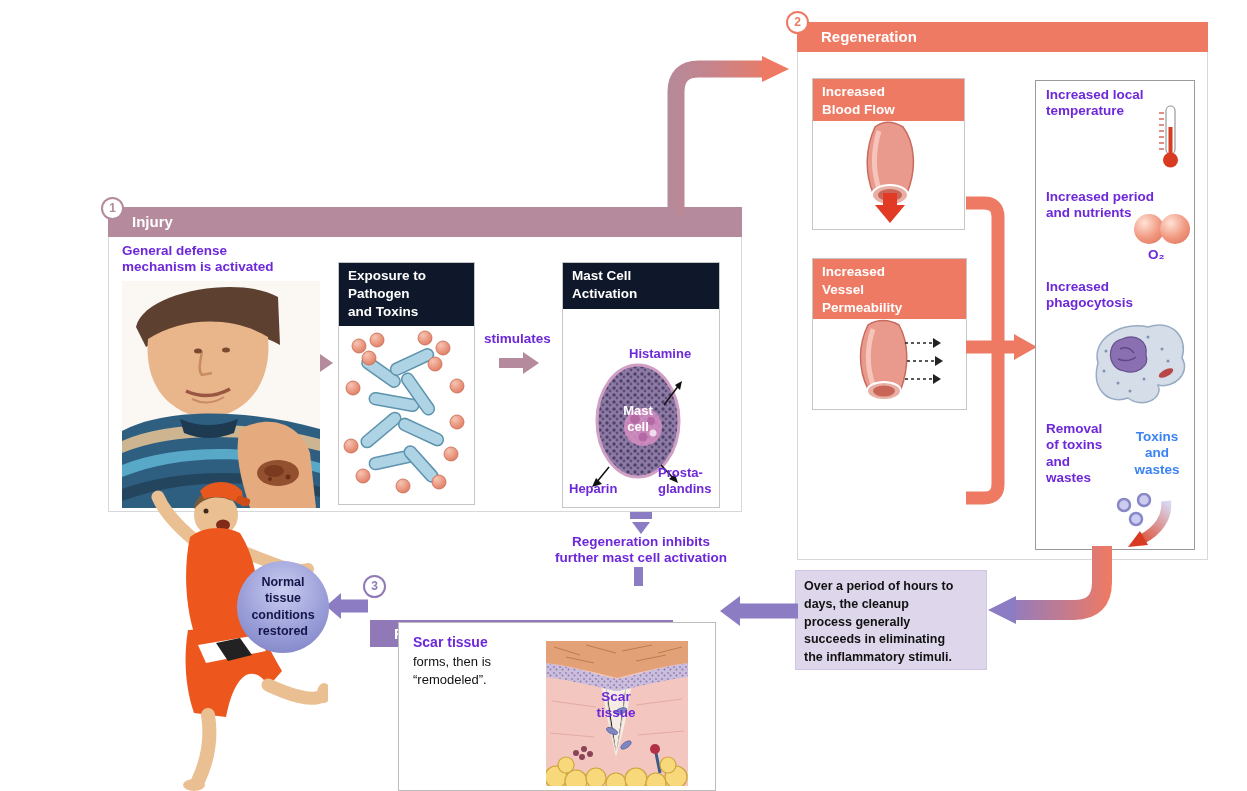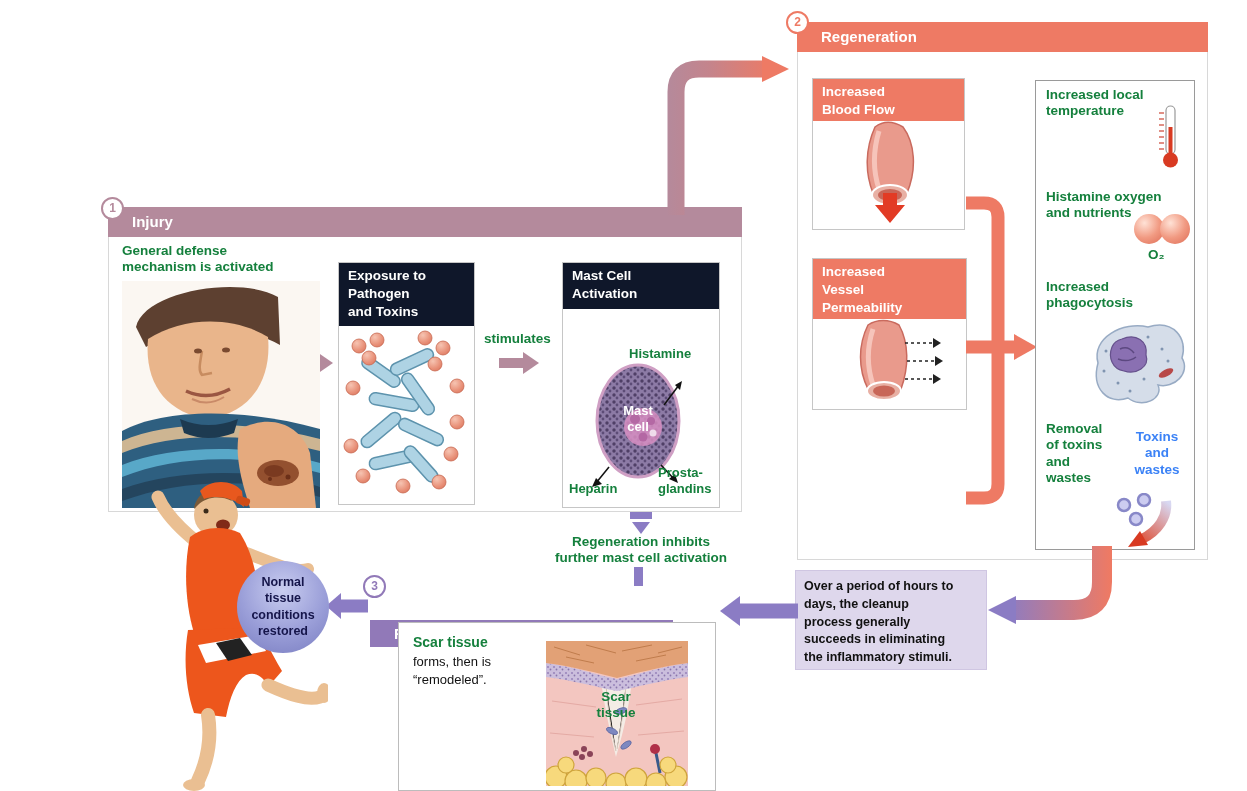--- a/index.html
+++ b/index.html
@@ -18,21 +18,21 @@
   .badge.mauve{border:2px solid #b48a9c;color:#b48a9c;}
   .badge.salmon{border:2px solid #ee7a64;color:#ee7a64;}
   .badge.purple{border:2px solid #9179b8;color:#9179b8;}
   .sectionbox{position:absolute;background:#fff;border:1px solid #d8d8d8;border-top:none;box-sizing:border-box;}
   
   .subbox{position:absolute;background:#fff;border:1px solid #c6c6c6;box-sizing:border-box;}
   .subhd{color:#fff;font-weight:bold;font-size:13.5px;line-height:1.32;padding:4px 8px 5px 9px;
          white-space:pre-line;}
   .subhd.mauve{background:#0f172a;}
   .subhd.salmon{background:#ee7a64;}
-  .lbl{position:absolute;font-size:13.5px;font-weight:bold;color:#15803d;line-height:1.22;}
+  .lbl{position:absolute;font-size:13.5px;font-weight:bold;color:#6d28d9;line-height:1.22;}
   .small{font-size:13px;}
   .center{text-align:center;}
   .notebox{position:absolute;background:#ded7ec;border:1px solid #cfc6e2;box-sizing:border-box;
            font-size:12.5px;font-weight:bold;color:#111;line-height:1.42;padding:7px 8px;}
   .circle{position:absolute;width:92px;height:92px;border-radius:50%;z-index:5;
           background:radial-gradient(circle at 50% 32%, #c9cdf0 0%, #9a9ed8 55%, #787cc0 100%);
           color:#15154a;font-size:12.5px;font-weight:bold;text-align:center;line-height:1.3;
           padding-top:13px;box-sizing:border-box;}
   .vline{position:absolute;background:#8b7cc4;}
   .tri-down{position:absolute;width:0;height:0;border-left:9px solid transparent;
@@ -231,21 +231,21 @@
           <line x1="3" y1="22" x2="8" y2="22"></line>
             <line x1="3" y1="28" x2="8" y2="28"></line>
           <line x1="3" y1="34" x2="8" y2="34"></line>
             <line x1="3" y1="40" x2="8" y2="40"></line>
           <line x1="3" y1="46" x2="8" y2="46"></line>
         </g>
         <rect x="10" y="3" width="9" height="48" rx="4.5" fill="#fff" stroke="#999" stroke-width="1.2"></rect>
         <rect x="12.5" y="24" width="4" height="28" fill="#d83a22"></rect>
         <circle cx="14.5" cy="57" r="7.5" fill="#d83a22"></circle>
       </svg>
-      <div class="lbl t" style="left:10px;top:108px;">Histamine oxygen
+      <div class="lbl t" style="left:10px;top:108px;">Increased period
 and nutrients</div>
       <svg class="abs" style="left:96px;top:130px;" width="60" height="36" viewBox="0 0 60 36">
         <defs>
           <radialGradient id="osph" cx="0.35" cy="0.3" r="0.9">
             <stop offset="0" stop-color="#ffe2d6"></stop>
               <stop offset="0.55" stop-color="#f19a82"></stop>
               <stop offset="1" stop-color="#e0715a"></stop>
           </radialGradient>
         </defs>
         <circle cx="17" cy="18" r="15" fill="url(#osph)"></circle>

